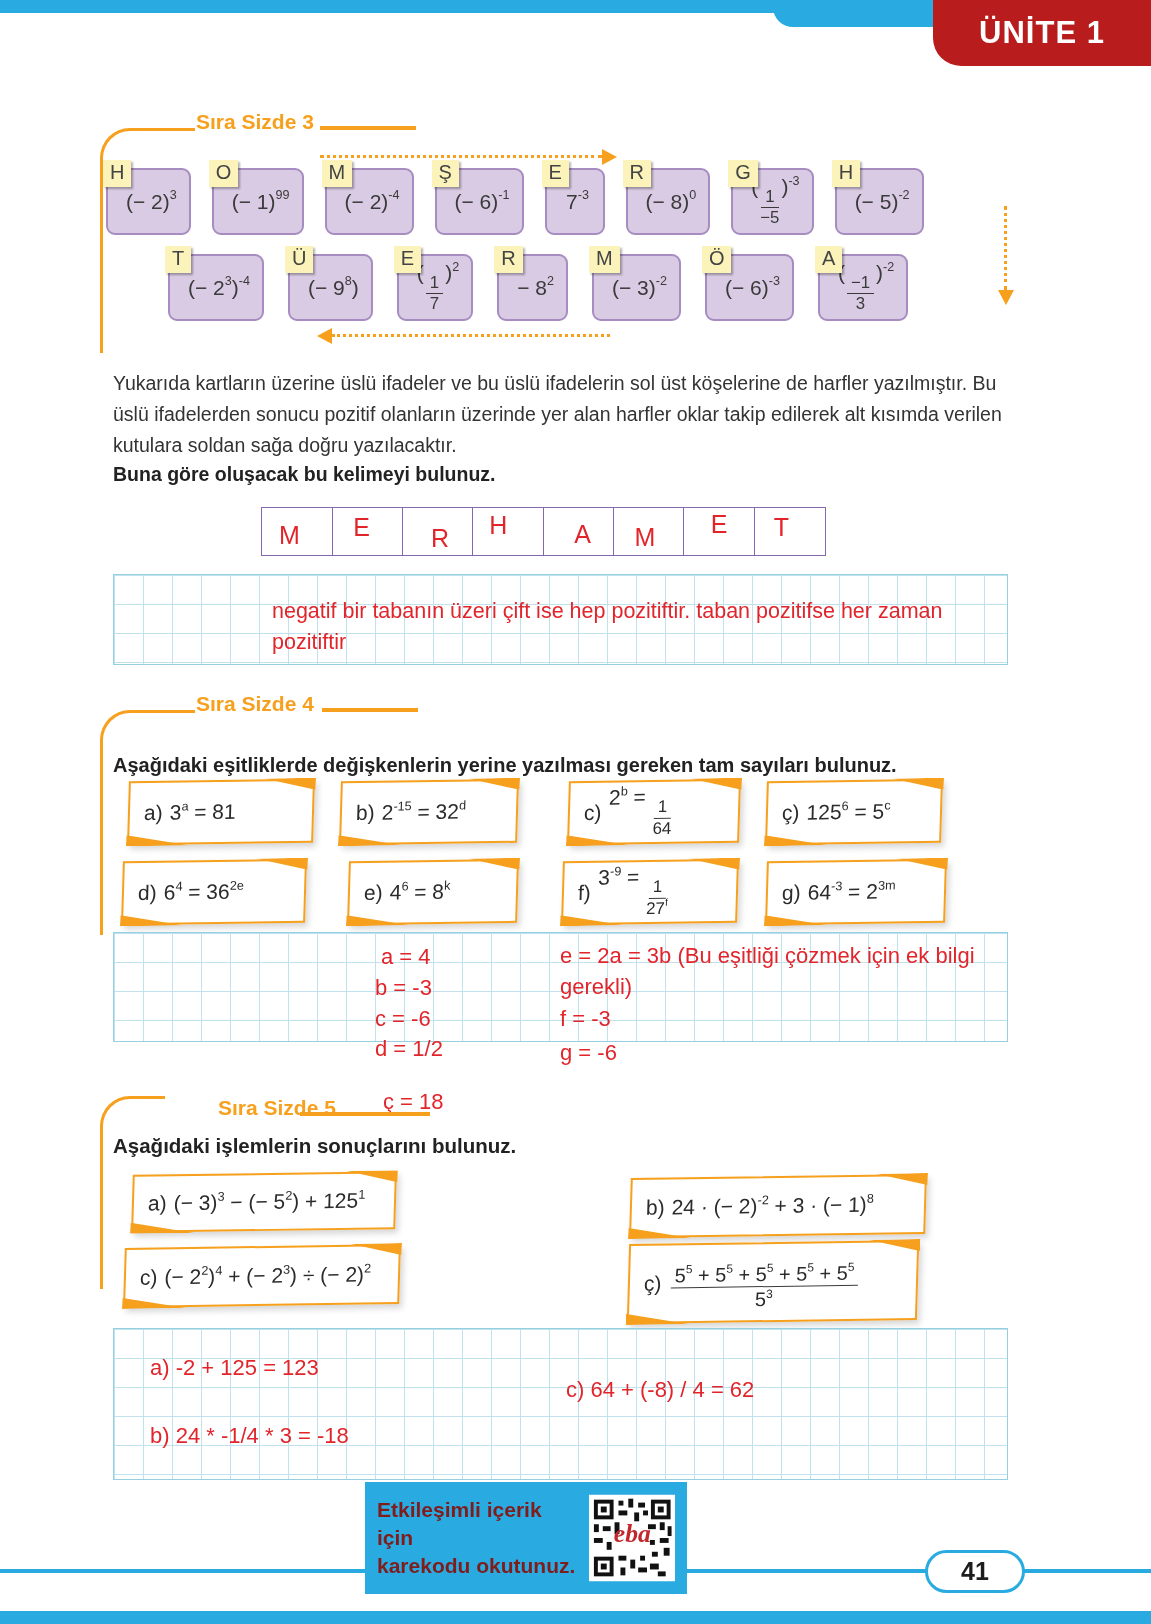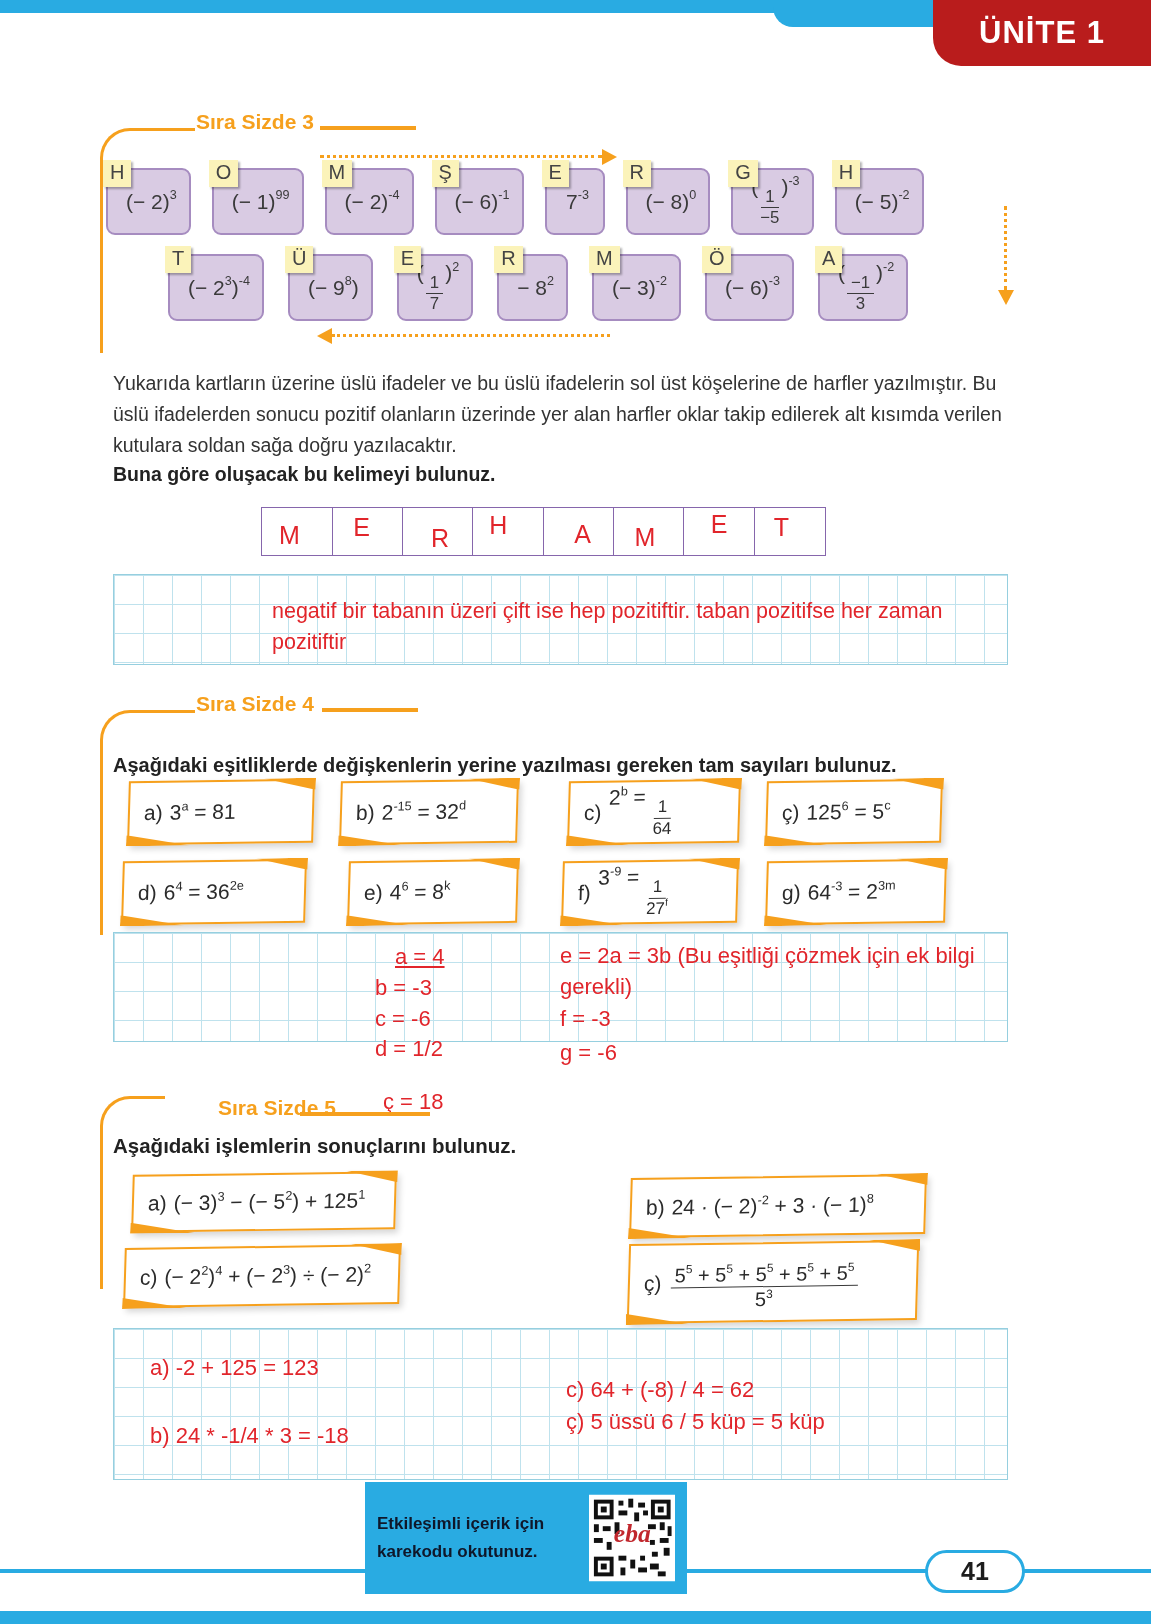--- a/index.html
+++ b/index.html
@@ -69,21 +69,21 @@
   .eqcard::before{content:"";position:absolute;top:-3px;right:-3px;width:52px;height:12px;
           background:#F6A01D;clip-path:polygon(0 0,100% 0,100% 100%);}
   .eqcard::after{content:"";position:absolute;bottom:-3px;left:-3px;width:64px;height:11px;
           background:#F6A01D;clip-path:polygon(0 0,0 100%,100% 100%);}
   .eqcard .lab{margin-right:7px;}
   .eqabs{position:absolute;}
   
   .footline{position:absolute;left:0;top:1569px;width:1151px;height:3.5px;background:#29ABE2;}
   .qrbox{position:absolute;left:365px;top:1482px;width:322px;height:112px;background:#29ABE2;
          display:flex;align-items:center;padding:0 12px;box-sizing:border-box;gap:10px;}
-  .qrbox .cta{color:#0f172a;font-weight:bold;font-size:17px;line-height:28px;width:205px;}
+  .qrbox .cta{color:#7f1d1d;font-weight:bold;font-size:21px;line-height:28px;width:205px;}
   .pagecapsule{position:absolute;left:925px;top:1550px;width:100px;height:43px;background:#fff;
          border:3.5px solid #29ABE2;border-radius:22px;display:flex;align-items:center;justify-content:center;
          box-sizing:border-box;}
   .pagecapsule span{font-weight:bold;font-size:25px;color:#1d1d1d;}
 </style>
 </head>
 <body>
 
 <div class="page">
 
@@ -256,21 +256,21 @@
             <span class="fden">27<sup>f</sup></span>
           </span></span>
       </div>
     <div class="eqcard" style="width:180px;">
         <span class="lab">g)</span>
         <span class="m">64<sup>-3</sup> = 2<sup>3m</sup></span>
       </div>
   </div>
 
   <div class="grid" style="top:932px;height:108px;"></div>
-  <div class="hw" style="left:395px;top:941px;text-decoration:underline;">a = 4</div>
+  <div class="hw" style="left:381px;top:941px;">a = 4</div>
   <div class="hw" style="left:375px;top:972px;">b = -3</div>
   <div class="hw" style="left:375px;top:1003px;">c = -6</div>
   <div class="hw" style="left:375px;top:1033px;">d = 1/2</div>
   <div class="hw" style="left:383px;top:1086px;">ç = 18</div>
   <div class="hw wrap" style="left:560px;top:940px;width:445px;">e = 2a = 3b (Bu eşitliği çözmek için ek bilgi gerekli)</div>
   <div class="hw" style="left:560px;top:1003px;">f = -3</div>
   <div class="hw" style="left:560px;top:1037px;">g = -6</div>
 
   <div class="bracket" style="left:100px;top:1096px;width:62px;height:190px;"></div>
   <div class="stitle" style="left:170px;top:1096px;margin-left:48px;">Sıra Sizde 5</div>
@@ -294,21 +294,20 @@
       <span class="m"><span class="frac">
           <span class="fnum">5<sup>5</sup> + 5<sup>5</sup> + 5<sup>5</sup> + 5<sup>5</sup> + 5<sup>5</sup></span>
           <span class="fden">5<sup>3</sup></span>
         </span></span>
     </div>
 
   <div class="grid" style="top:1328px;height:150px;"></div>
   <div class="hw" style="left:150px;top:1352px;">a)  -2 + 125 = 123</div>
   <div class="hw" style="left:150px;top:1420px;">b) 24 * -1/4 * 3 = -18</div>
   <div class="hw" style="left:566px;top:1374px;">c) 64 + (-8) / 4 = 62</div>
-  <div class="hw" style="left:566px;top:1406px;">ç) 5 üssü 6 / 5 küp = 5 küp</div>
 
   <div class="footline"></div>
   <div class="qrbox">
     <div class="cta">
       <span>Etkileşimli içerik için</span><br>
       <span>karekodu okutunuz.</span>
     </div>
     <svg width="88" height="88" viewBox="0 0 88 88">
       <rect x="0" y="0" width="88" height="88" fill="#ffffff"></rect>
       <g fill="#111111">

